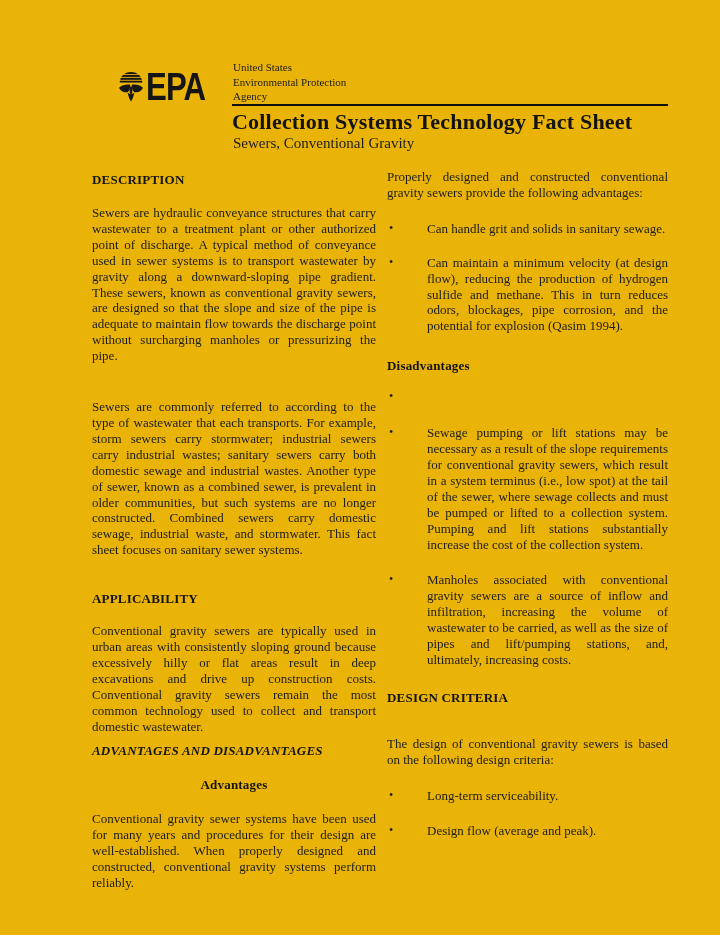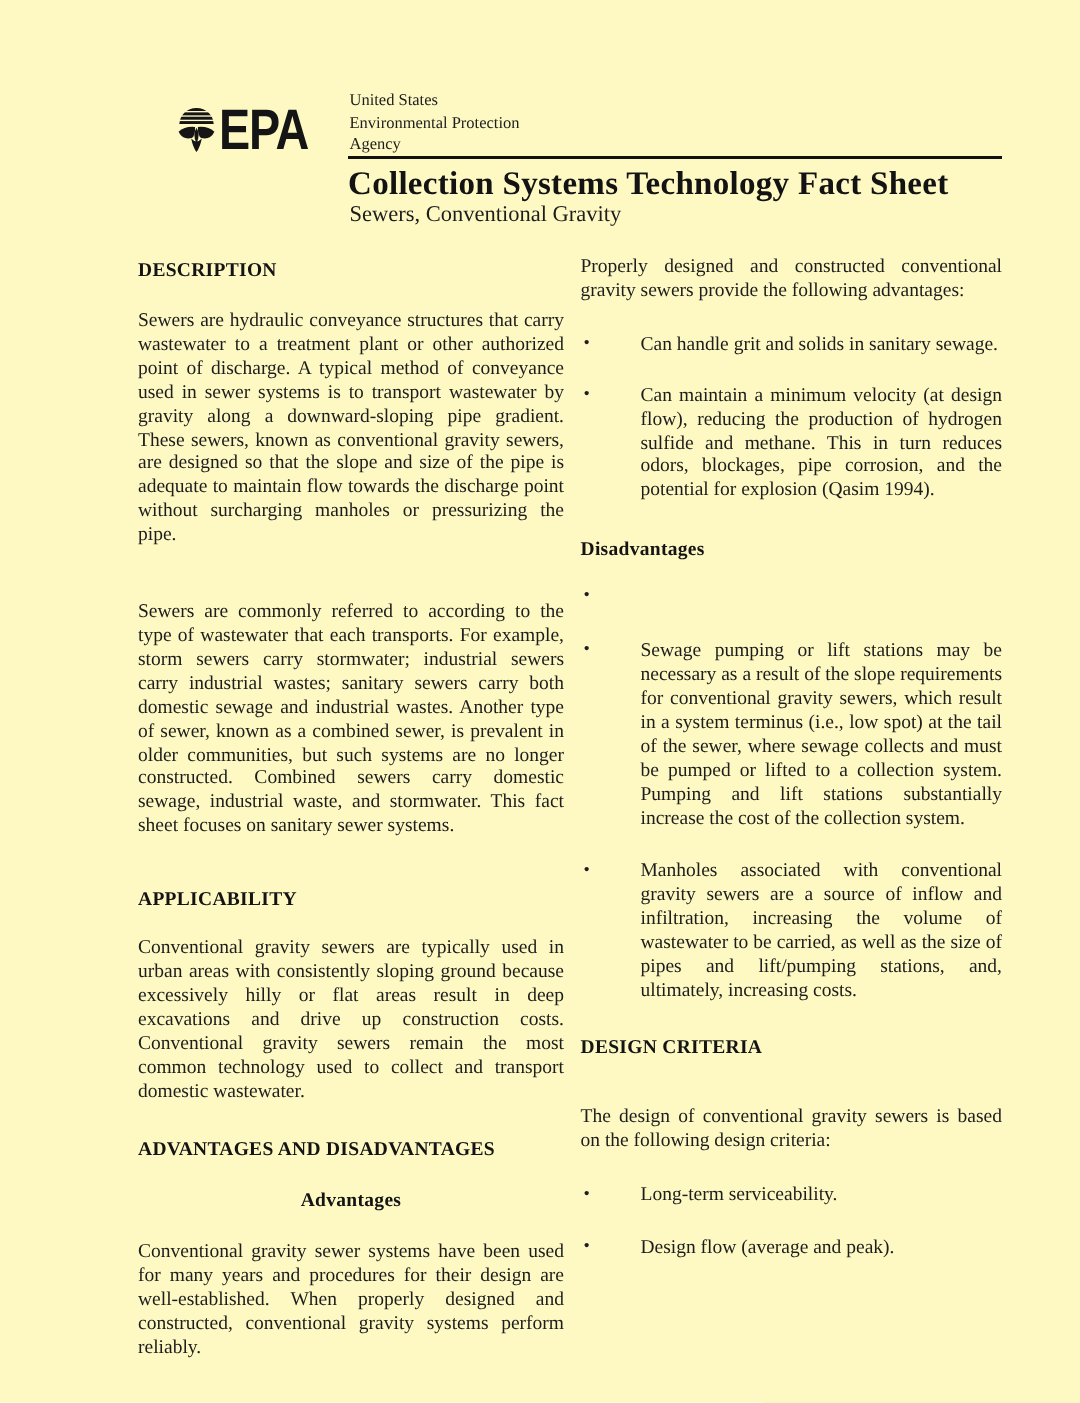--- a/index.html
+++ b/index.html
@@ -1,20 +1,20 @@
 <!DOCTYPE html>
 <html><head>
 <meta charset="utf-8">
 <style>
   html, body { margin: 0; padding: 0; background: #ffffff; }
   .page {
     position: relative;
     width: 720px;
     height: 935px;
-    background: #fef9c3;
+    background: #eab308;
     font-family: "Liberation Serif", serif;
     color: #1d1d1d;
     overflow: hidden;
   }
 
   
   .epa-logo { position: absolute; left: 118px; top: 70px; display: flex; align-items: flex-start; }
   .epa-flower { width: 26px; height: 31px; margin-top: 2px; }
   .epa-wordmark {
     font-family: "Liberation Sans", sans-serif;
@@ -60,21 +60,21 @@
   .bullet-item { display: flex; margin: 0; }
   .bullet-item .marker { flex: none; width: 38px; padding-left: 2px; font-size: 12px; }
   .bullet-item .btext { flex: 1; text-align: justify; }
 
   
   .lc-h-description      { margin-top: 7px; }
   .lc-p-description-1    { margin-top: 17px; }
   .lc-p-description-2    { margin-top: 35px; }
   .lc-h-applicability    { margin-top: 33px; }
   .lc-p-applicability    { margin-top: 16px; }
-  .lc-h-advdis           { margin-top: 24px; }
+  .lc-h-advdis           { margin-top: 9px; font-style: italic; }
   .lc-h-advantages       { margin-top: 18px; text-align: center; }
   .lc-p-advantages       { margin-top: 18px; }
 
   
   .rc-p-adv-intro        { margin-top: 4px; }
   .rc-b-adv-1            { margin-top: 20px; }
   .rc-b-adv-2            { margin-top: 18px; }
   .rc-h-disadvantages    { margin-top: 24px; }
   .rc-b-dis-1            { margin-top: 15px; }
   .rc-b-dis-2            { margin-top: 20px; }

